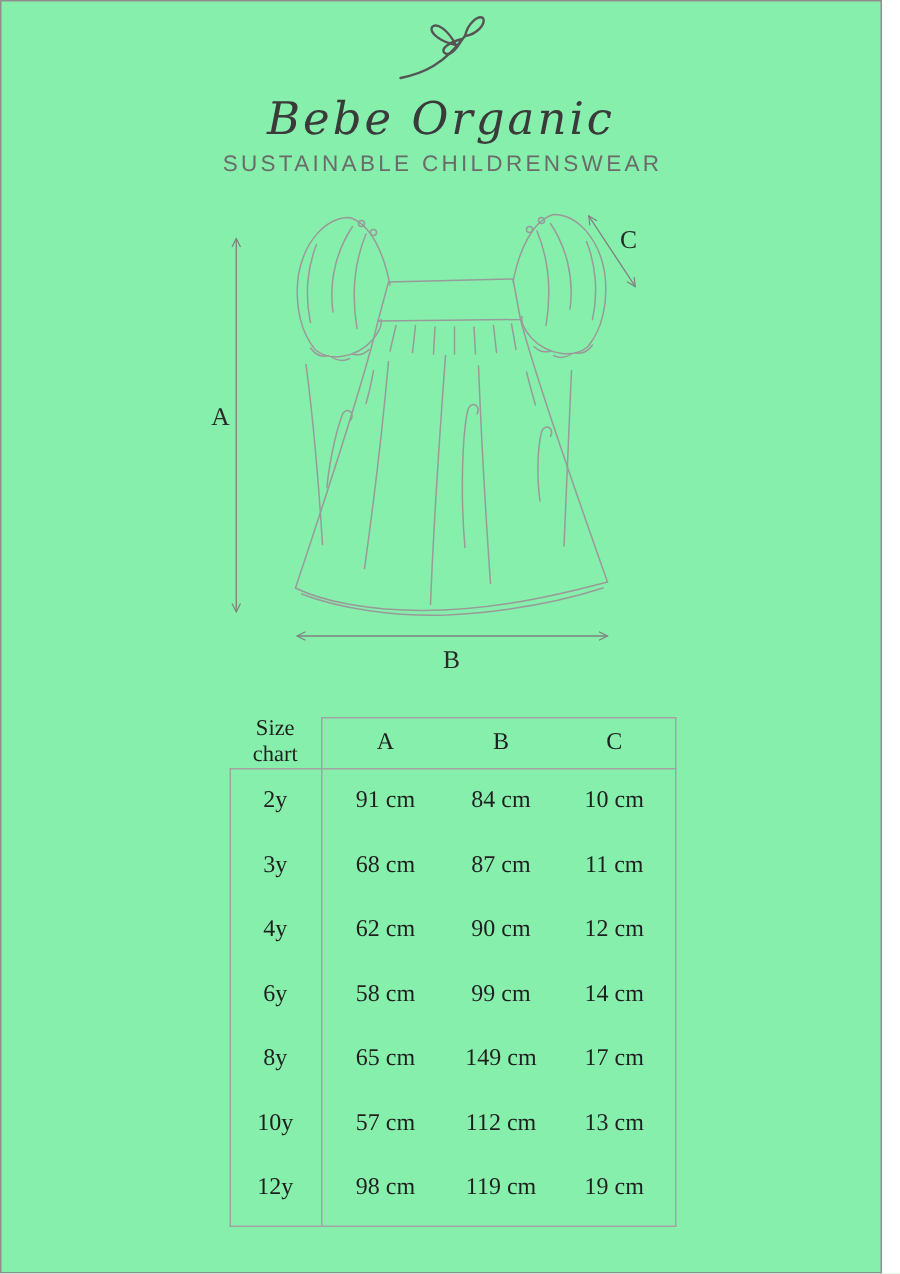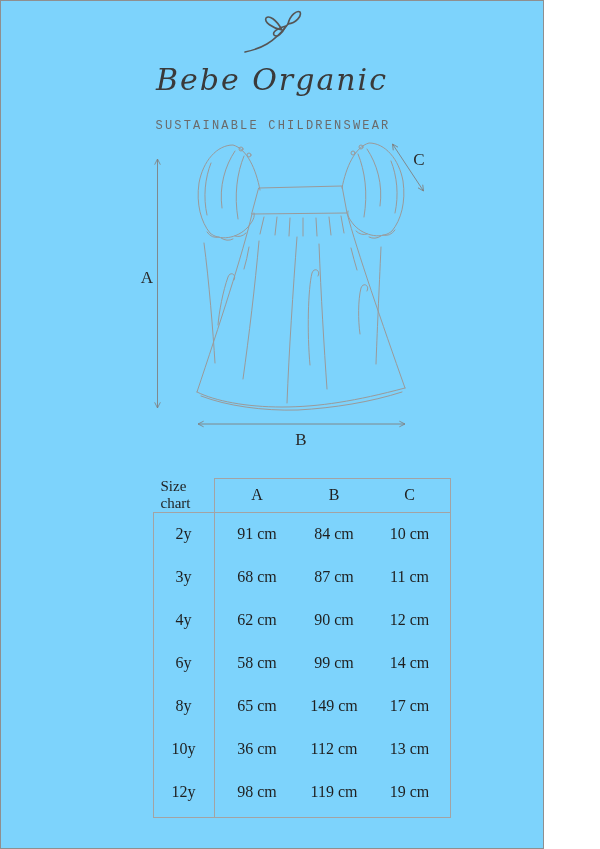--- a/index.html
+++ b/index.html
@@ -1,33 +1,33 @@
 <!DOCTYPE html>
 <html><head>
 <meta charset="utf-8">
 <style>
   html, body { margin: 0; padding: 0; background: #ffffff; }
   body { width: 600px; height: 849px; font-family: "Liberation Serif", serif; }
   .page {
-    position: relative; width: 544px; height: 849px;
+    position: relative; width: 588px; height: 849px;
     box-sizing: border-box; border: 1px solid #8f8f8f;
-    background: #7dd3fc; overflow: hidden;
+    background: #86efac; overflow: hidden;
   }
 
   
   .brand { position: absolute; top: 0; left: 0; width: 100%; text-align: center; }
   .brand-icon { display: block; margin: 9px auto 0; }
   .brand-name {
     margin: 1px 0 0; font-family: "DejaVu Serif", serif; font-style: italic;
     font-weight: normal; font-size: 30px; line-height: 38px;
     letter-spacing: 2px; color: #3a3a3a;
   }
   .brand-tagline {
-    margin-top: 21px; font-family: Liberation Mono, monospace;
-    font-size: 12px; line-height: 12px; letter-spacing: 2.2px;
+    margin-top: 5px; font-family: Liberation Sans, sans-serif;
+    font-size: 15px; line-height: 12px; letter-spacing: 2.2px;
     color: #6b6b6b; padding-left: 2px;
   }
 
   
   .diagram-svg { position: absolute; left: 130px; top: 135px; }
   .dim-label {
     position: absolute; width: 30px; text-align: center;
     font-size: 17px; color: #2a2a2a; line-height: 20px;
   }
   .label-a { left: 131px; top: 267px; }
@@ -47,21 +47,21 @@
     position: absolute; left: 0; top: 0; right: 0; bottom: 0;
     display: grid;
     grid-template-columns: 61px 86px 68px 83px;
     grid-template-rows: 34px repeat(7, 43px);
   }
   .trow { display: contents; }
   .cell {
     display: flex; align-items: center; justify-content: center;
     font-size: 16px; color: #1f1f1f;
   }
-  .corner span { display: block; width: 46px; font-size: 15px; line-height: 1.12; }
+  .corner span { display: block; width: 46px; text-align: center; font-size: 15px; line-height: 1.12; }
 
   svg path, svg line, svg circle { fill: none; }
   .sketch { stroke: #9a9a9a; stroke-width: 1; stroke-linecap: round; stroke-linejoin: round; }
   .arrow  { stroke: #808080; stroke-width: 0.9; }
   .branch { stroke: #555555; stroke-width: 1.6; stroke-linecap: round; stroke-linejoin: round; }
 </style>
 </head>
 <body>
 
 <div class="page">
@@ -202,21 +202,21 @@
         <div class="cell">14 cm</div>
       </div>
       <div class="trow">
         <div class="cell">8y</div>
         <div class="cell">65 cm</div>
         <div class="cell">149 cm</div>
         <div class="cell">17 cm</div>
       </div>
       <div class="trow">
         <div class="cell">10y</div>
-        <div class="cell">36 cm</div>
+        <div class="cell">57 cm</div>
         <div class="cell">112 cm</div>
         <div class="cell">13 cm</div>
       </div>
       <div class="trow">
         <div class="cell">12y</div>
         <div class="cell">98 cm</div>
         <div class="cell">119 cm</div>
         <div class="cell">19 cm</div>
       </div>
     </div>

